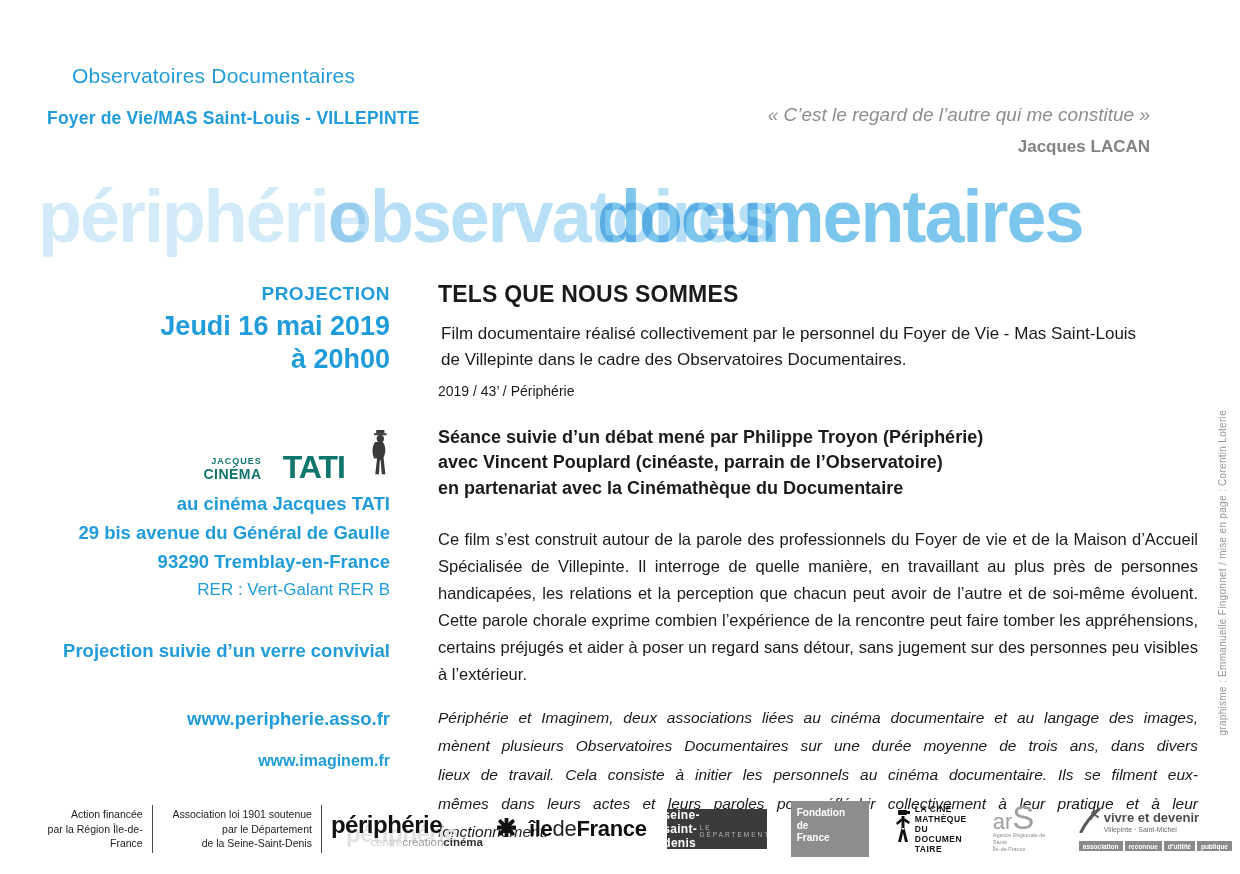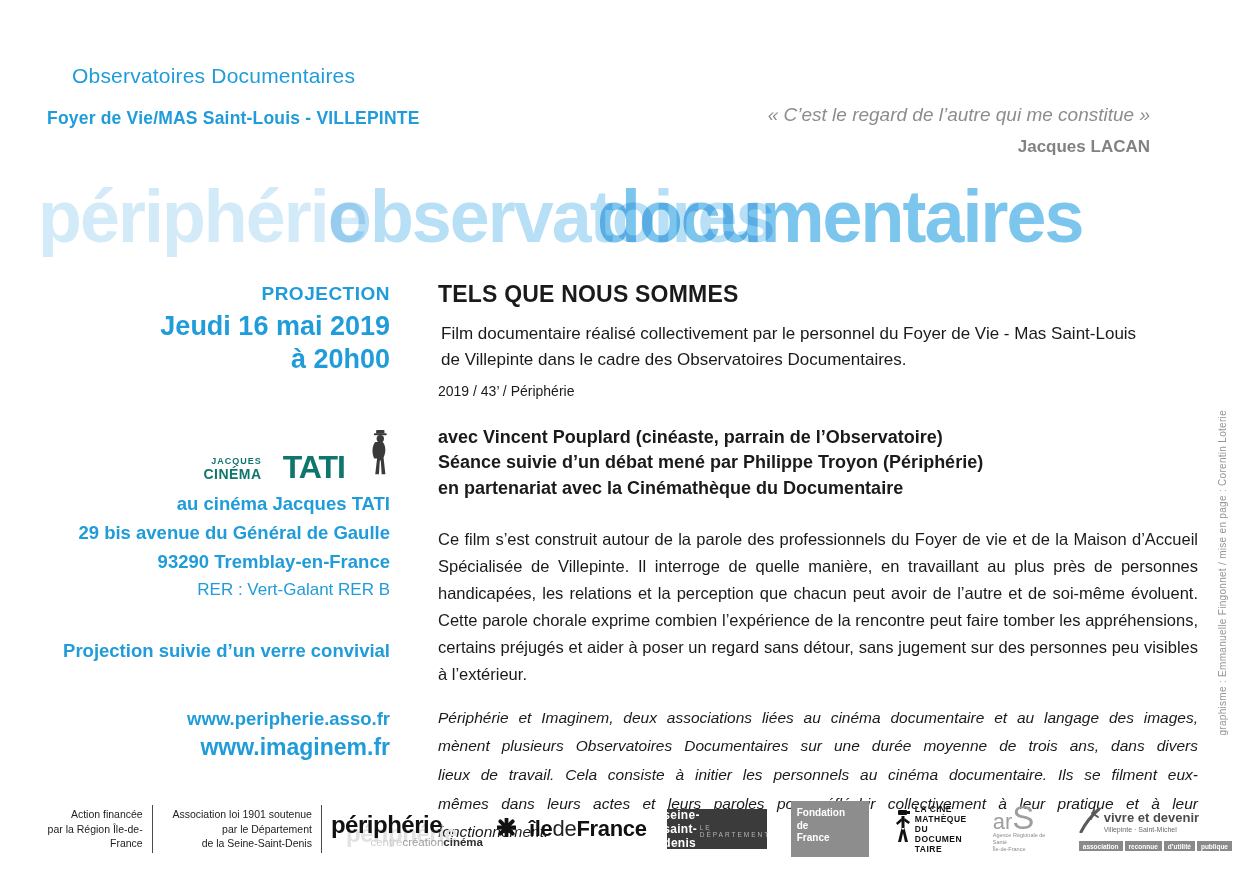--- a/index.html
+++ b/index.html
@@ -32,21 +32,21 @@
   .tati { margin-top:54px; display:flex; justify-content:flex-end; align-items:flex-end; gap:21px; color:#0f766e; }
   .tati-stack { display:flex; flex-direction:column; align-items:flex-end; line-height:1; }
   .tati-top { font-size:9px;  font-weight:bold; letter-spacing:1px; }
   .tati-mid { font-size:14px; font-weight:bold; letter-spacing:.5px; margin-top:1px; }
   .tati-name { font-size:32px; font-weight:bold; letter-spacing:-1px; line-height:.85; }
   .lc-venue { margin-top:12px; font-size:18.5px; font-weight:bold; }
   .lc-addr  { margin-top:7px;  font-size:18.5px; font-weight:bold; }
   .lc-rer   { margin-top:7px;  font-size:17px; }
   .lc-note  { margin-top:40px; font-size:18.5px; font-weight:bold; }
   .lc-web1  { margin-top:46px; font-size:18.5px; font-weight:bold; }
-  .lc-web2  { margin-top:4px;  font-size:23px; font-weight:bold; }
+  .lc-web2  { margin-top:22px;  font-size:16px; font-weight:bold; }
   .left-col a { color:var(--accent); text-decoration:none; }
 
   
   .right-col { position:absolute; left:438px; top:281px; width:760px; }
   .rc-title { font-size:23px; font-weight:bold; letter-spacing:.2px; }
   .rc-desc  { font-size:17px; line-height:1.55; margin-top:13px; padding-left:3px; max-width:700px; }
   .rc-meta  { font-size:14px; margin-top:9px; }
   .rc-debate { margin-top:26px; font-size:18px; font-weight:bold; line-height:1.42; }
   .rc-syn   { margin-top:25px; font-size:16.5px; line-height:1.63; text-align:justify; }
   .rc-about { margin-top:16px; font-size:15.5px; font-style:italic; line-height:1.85; text-align:justify; word-spacing:5px; }
@@ -144,22 +144,22 @@
     <div class="lc-note">Projection suivie d’un verre convivial</div>
     <div class="lc-web1"><a href="#">www.peripherie.asso.fr</a></div>
     <div class="lc-web2"><a href="#">www.imaginem.fr</a></div>
   </div>
 
   <div class="right-col">
     <div class="rc-title">TELS QUE NOUS SOMMES</div>
     <div class="rc-desc">Film documentaire réalisé collectivement par le personnel du Foyer de Vie - Mas Saint-Louis de Villepinte dans le cadre des Observatoires Documentaires.</div>
     <div class="rc-meta">2019 / 43’ / Périphérie</div>
     <div class="rc-debate">
+      <div>Séance suivie d’un débat mené par Philippe Troyon (Périphérie)</div>
       <div>avec Vincent Pouplard (cinéaste, parrain de l’Observatoire)</div>
-      <div>Séance suivie d’un débat mené par Philippe Troyon (Périphérie)</div>
       <div>en partenariat avec la Cinémathèque du Documentaire</div>
     </div>
     <div class="rc-syn">Ce film s’est construit autour de la parole des professionnels du Foyer de vie et de la Maison d’Accueil Spécialisée de Villepinte. Il interroge de quelle manière, en travaillant au plus près de personnes handicapées, les relations et la perception que chacun peut avoir de l’autre et de soi-même évoluent. Cette parole chorale exprime combien l’expérience de la rencontre peut faire tomber les appréhensions, certains préjugés et aider à poser un regard sans détour, sans jugement sur des personnes peu visibles à l’extérieur.</div>
     <div class="rc-about">Périphérie et Imaginem, deux associations liées au cinéma documentaire et au langage des images, mènent plusieurs Observatoires Documentaires sur une durée moyenne de trois ans, dans divers lieux de travail. Cela consiste à initier les personnels au cinéma documentaire. Ils se filment eux-mêmes dans leurs actes et leurs paroles pour réfléchir collectivement à leur pratique et à leur fonctionnement.</div>
   </div>
 
   <div class="side-credit">graphisme : Emmanuelle Fingonnet / mise en page : Corentin Loterie</div>
 
   <div class="footer">
 

